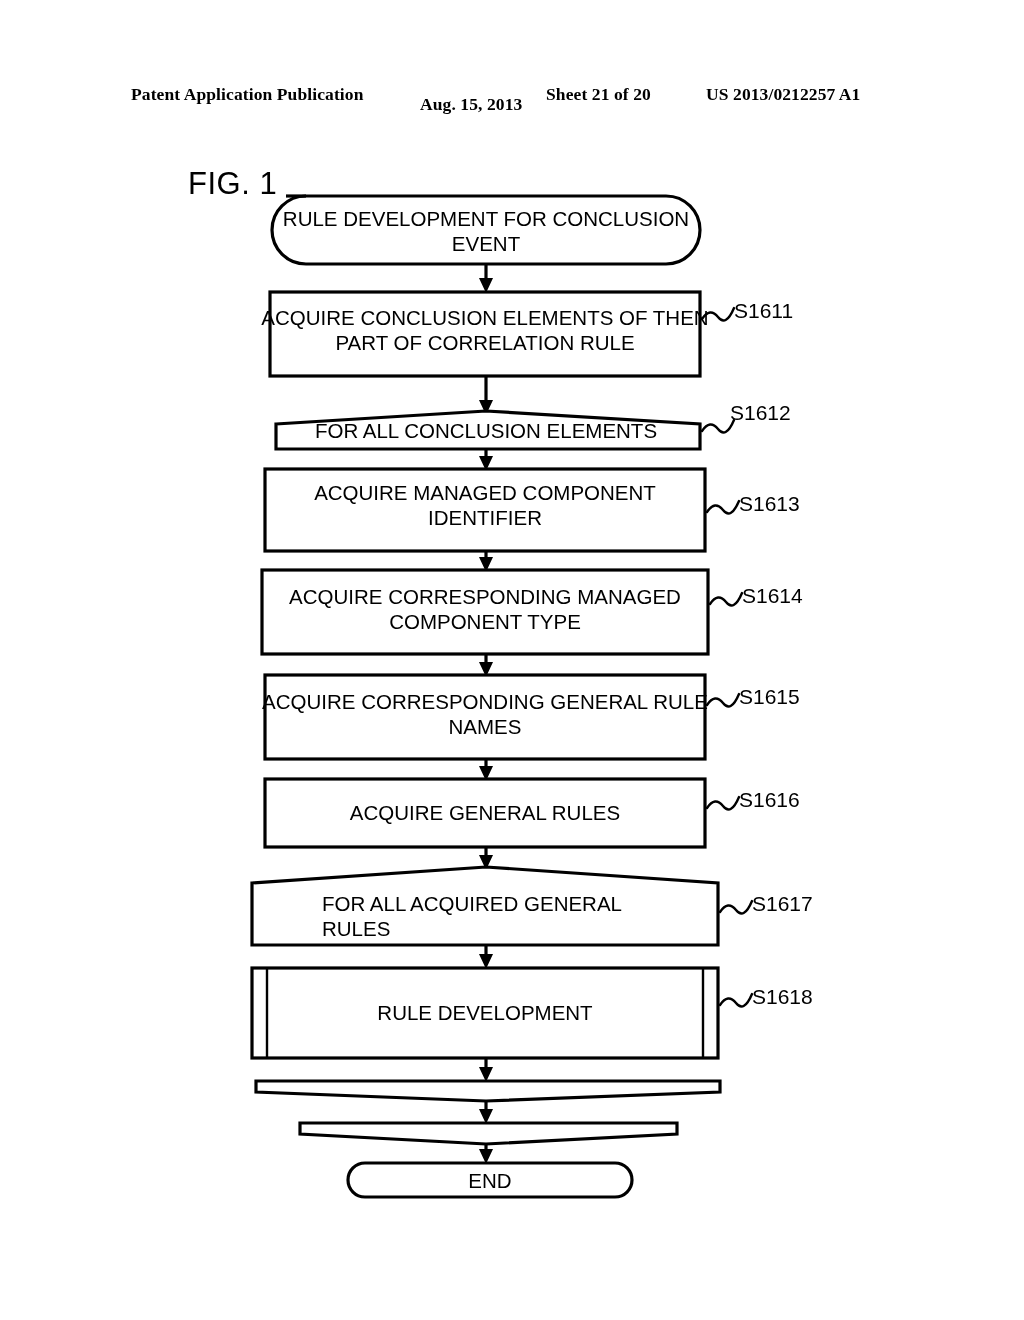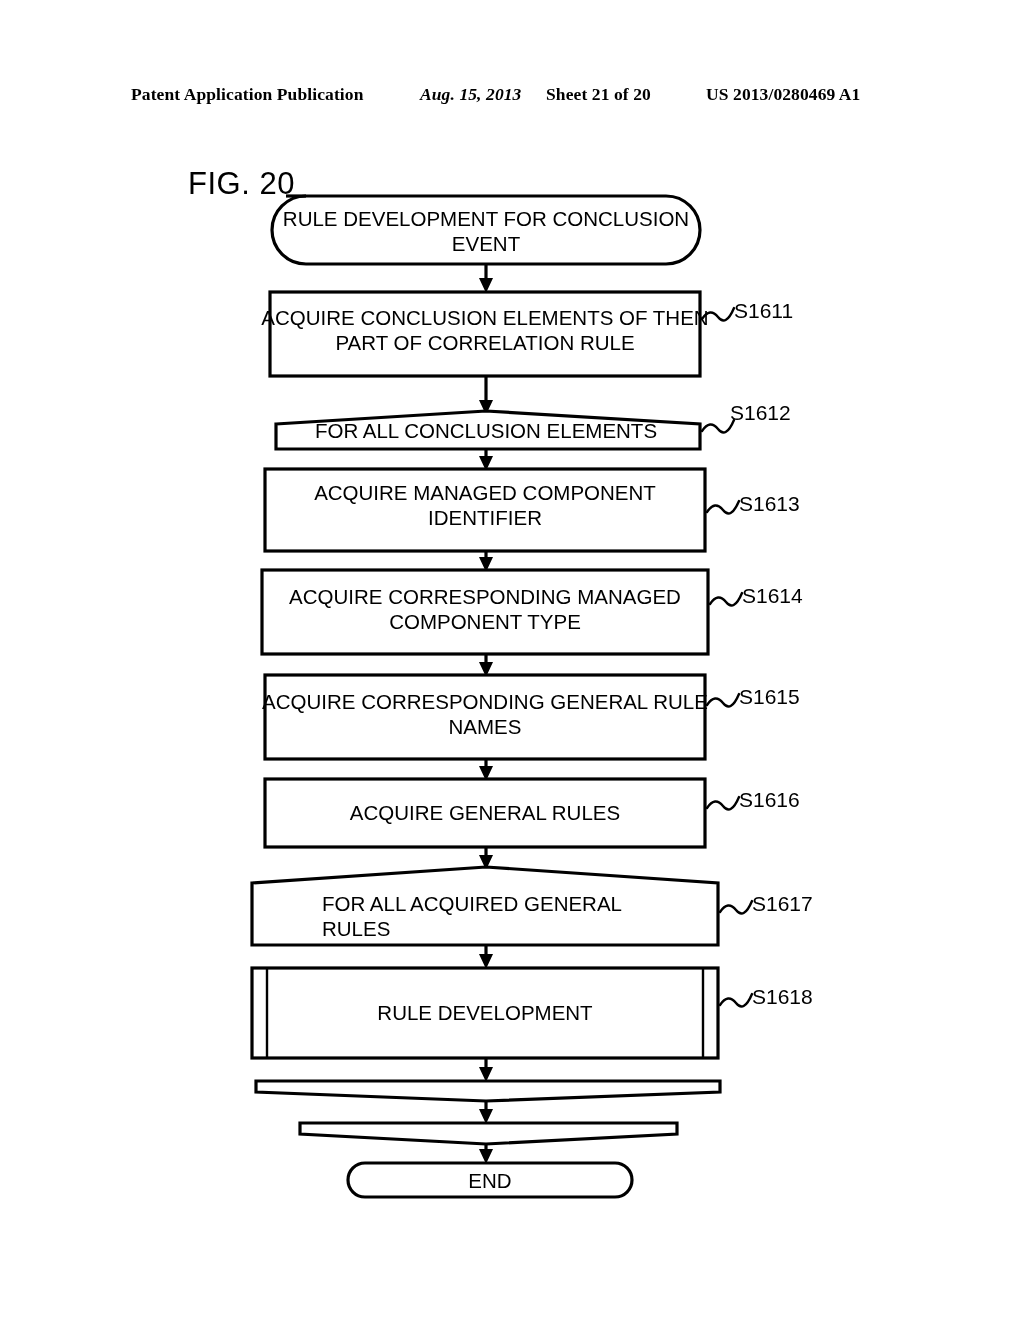--- a/index.html
+++ b/index.html
@@ -23,21 +23,21 @@
     top: 84px;
     width: 964px;
     height: 26px;
     font-family: "Liberation Serif", serif;
     font-weight: bold;
     font-size: 17.5px;
     letter-spacing: 0.1px;
     white-space: nowrap;
   }
   .ph-pub   { position: absolute; left: 131px;  top: 0; }
-  .ph-date  { position: absolute; left: 420px;  top: 0; font-style: italic; }
+  .ph-date  { position: absolute; left: 420px;  top: 10px; }
   .ph-sheet { position: absolute; left: 546px;  top: 0; }
   .ph-num   { position: absolute; left: 706px;  top: 0; }
 
   
   .fig-label {
     position: absolute;
     left: 188px;
     top: 166px;
     font-family: "Liberation Sans", sans-serif;
     font-size: 31px;
@@ -86,24 +86,24 @@
     stroke-linecap: round;
   }
 </style>
 </head>
 <body>
 
 <div class="patent-header">
   <span class="ph-pub">Patent Application Publication</span>
   <span class="ph-date">Aug. 15, 2013</span>
   <span class="ph-sheet">Sheet 21 of 20</span>
-  <span class="ph-num">US 2013/0280469 A1</span>
+  <span class="ph-num">US 2013/0212257 A1</span>
 </div>
 
-<div class="fig-label">FIG. 20</div>
+<div class="fig-label">FIG. 1</div>
 
 <svg id="flowchart" viewBox="0 0 1024 1320" xmlns="http://www.w3.org/2000/svg">
 
   <g>
     <rect class="shape" x="272" y="196" width="428" height="68" rx="34" ry="34"></rect>
     <text class="node-text" x="486" y="226" text-anchor="middle">RULE DEVELOPMENT FOR CONCLUSION</text>
     <text class="node-text" x="486" y="251" text-anchor="middle">EVENT</text>
   </g>
 
   <g>

